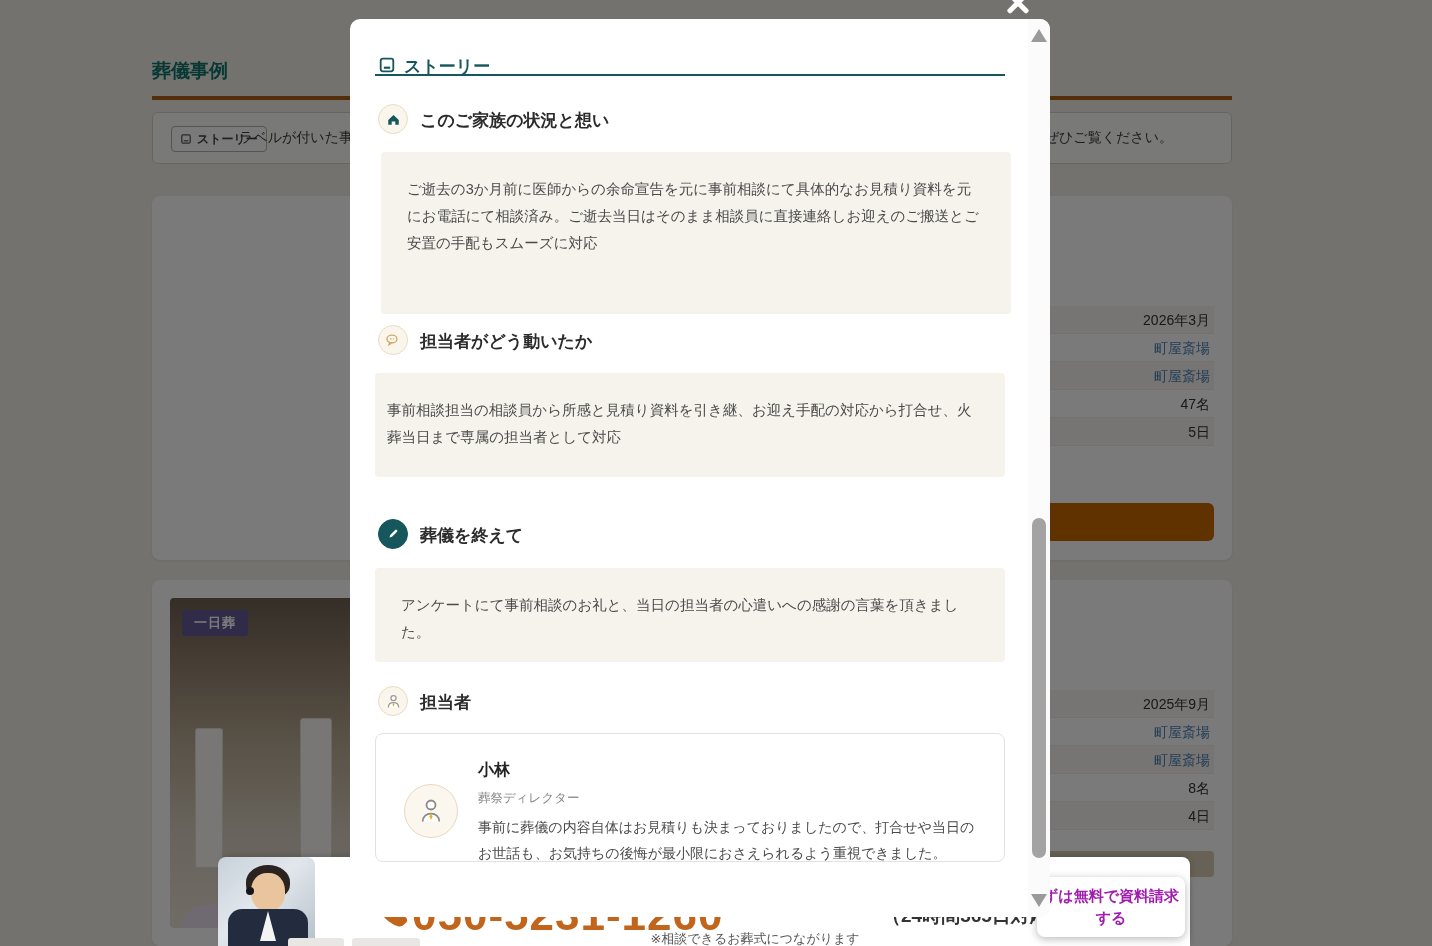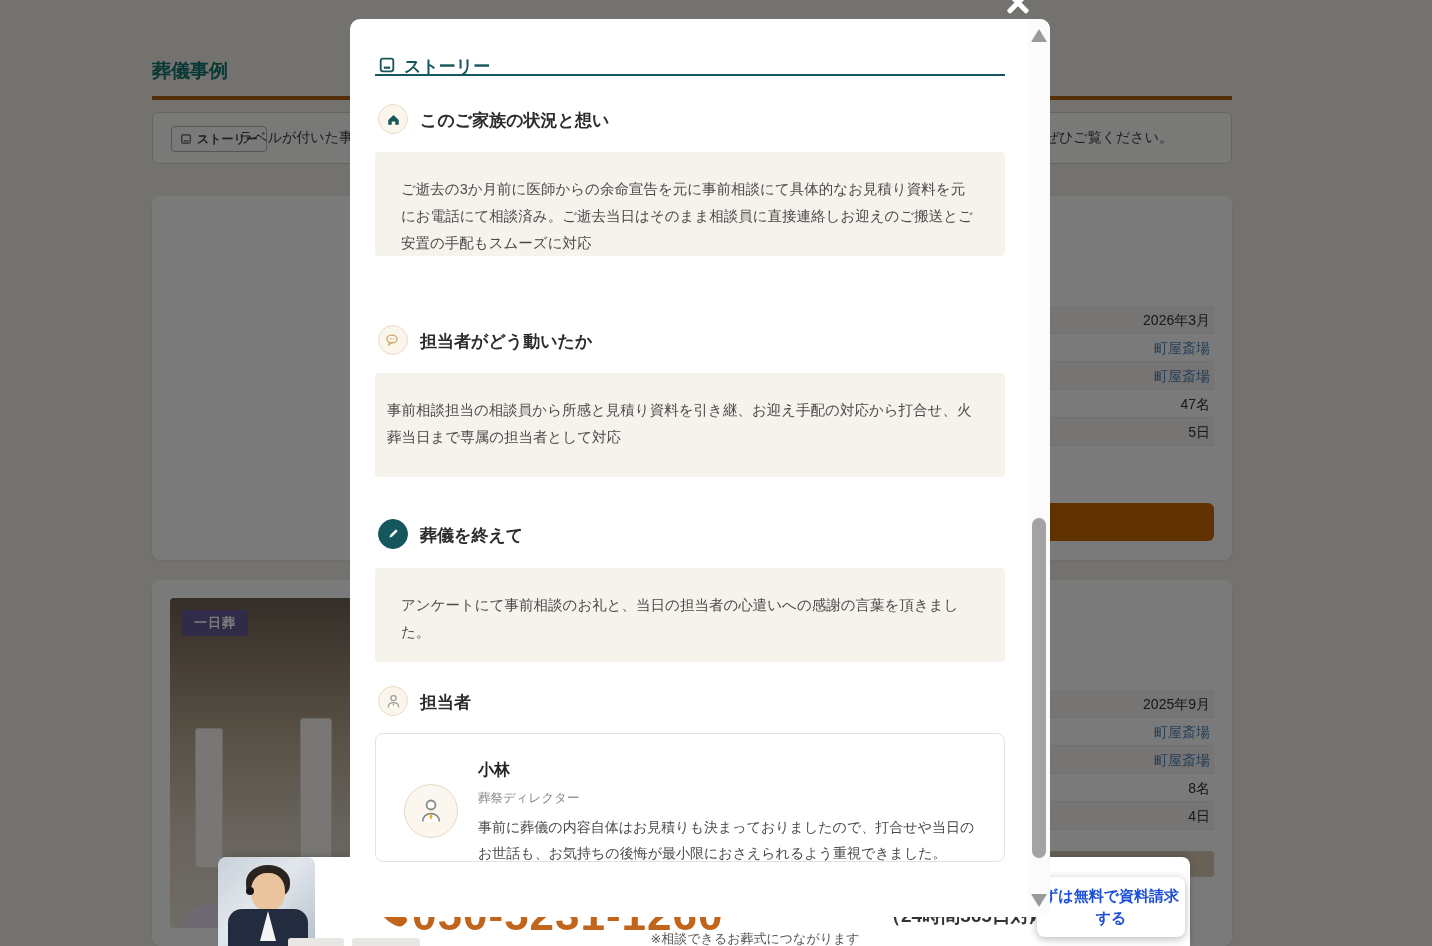--- a/index.html
+++ b/index.html
@@ -54,21 +54,21 @@
       background:linear-gradient(135deg,#c7d1da 0%,#e2e7ec 45%,#b6c1cb 100%); }
   .photo .hair { position:absolute; left:28px; top:8px; width:44px; height:34px; background:#2a2320; border-radius:50% 50% 42% 42%; }
   .photo .face { position:absolute; left:33px; top:16px; width:34px; height:38px; background:#eac49c; border-radius:46%; }
   .photo .suit { position:absolute; left:10px; top:52px; width:80px; height:40px; background:#232c3e; border-radius:14px 14px 0 0; }
   .photo .shirt { position:absolute; left:42px; top:54px; width:16px; height:30px; background:#f4f4f4; clip-path:polygon(50% 0,100% 100%,0 100%); }
   .photo .headset { position:absolute; left:28px; top:30px; width:8px; height:8px; background:#15151a; border-radius:50%; }
   .phone-number { position:absolute; left:190px; top:33px; font-size:44px; font-weight:800; color:#c2651c; letter-spacing:1px; cursor:pointer; }
   .phone-hours { position:absolute; left:660px; top:46px; font-size:19px; font-weight:bold; color:#333; }
   .phone-note { position:absolute; left:353px; top:73px; width:360px; text-align:center; font-size:13px; color:#555; }
   .pill { position:absolute; top:81px; height:12px; background:#e9e7e4; border-radius:3px; }
-  .request-btn { position:absolute; left:1037px; top:877px; width:148px; height:60px; background:#fff; border:none; border-radius:8px; box-shadow:0 2px 8px rgba(0,0,0,.28); z-index:20; font-size:15px; font-weight:bold; color:#1d4ed8; line-height:1.5; text-align:center; cursor:pointer; font-family:inherit; }
+  .request-btn { position:absolute; left:1037px; top:877px; width:148px; height:60px; background:#fff; border:none; border-radius:8px; box-shadow:0 2px 8px rgba(0,0,0,.28); z-index:20; font-size:15px; font-weight:bold; color:#a21caf; line-height:1.5; text-align:center; cursor:pointer; font-family:inherit; }
 
   
   .modal { position:absolute; left:350px; top:19px; width:700px; height:898px; background:#fff; border-radius:10px; z-index:30; }
   .m-title { position:absolute; left:54px; top:36px; font-size:17px; font-weight:bold; color:#16575d; }
   .m-title-icon { position:absolute; left:28px; top:37px; }
   .m-underline { position:absolute; left:25px; top:55px; width:630px; height:2px; background:#16575d; }
   .sec-icon { position:absolute; left:28px; width:30px; height:30px; border-radius:50%; background:#fbf6ec; border:1px solid #e7dcc6; display:flex; align-items:center; justify-content:center; }
   .sec-icon.filled { background:#16575d; border-color:#16575d; }
   .sec-head { position:absolute; left:70px; font-size:17px; font-weight:bold; color:#2b2b2b; }
   .sec-box { position:absolute; left:25px; width:630px; background:#f6f3ed; border-radius:4px; padding:24px 26px; font-size:14.5px; line-height:27px; color:#4a4a4a; }
@@ -166,21 +166,21 @@
     </svg>
     <div class="m-title">ストーリー</div>
     <div class="m-underline"></div>
 
     <div class="sec-icon" style="top:85px;">
       <svg width="15" height="15" viewBox="0 0 20 20">
           <path d="M3 10.5 10 4l7 6.5V17h-4.6v-4.4H7.6V17H3z" fill="#16575d"></path>
         </svg>
     </div>
     <div class="sec-head" style="top:90px;">このご家族の状況と想い</div>
-    <div class="sec-box" style="top:133px; height:104px;">ご逝去の3か月前に医師からの余命宣告を元に事前相談にて具体的なお見積り資料を元にお電話にて相談済み。ご逝去当日はそのまま相談員に直接連絡しお迎えのご搬送とご安置の手配もスムーズに対応</div>
+    <div class="sec-box" style="top:133px; height:162px;margin-left:6px;">ご逝去の3か月前に医師からの余命宣告を元に事前相談にて具体的なお見積り資料を元にお電話にて相談済み。ご逝去当日はそのまま相談員に直接連絡しお迎えのご搬送とご安置の手配もスムーズに対応</div>
 
     <div class="sec-icon" style="top:306px;">
       <svg width="17" height="17" viewBox="0 0 22 22">
           <ellipse cx="9" cy="9" rx="6.5" ry="5" fill="none" stroke="#cfa968" stroke-width="1.8"></ellipse>
           <path d="M6 13.6 5 16.5l3.4-2" fill="none" stroke="#cfa968" stroke-width="1.6"></path>
           <line x1="6.5" y1="9" x2="11.5" y2="9" stroke="#cfa968" stroke-width="1.6" stroke-dasharray="2 1.6"></line>
         </svg>
     </div>
     <div class="sec-head" style="top:311px;">担当者がどう動いたか</div>
     <div class="sec-box" style="top:354px; height:104px;padding-left:12px;">事前相談担当の相談員から所感と見積り資料を引き継、お迎え手配の対応から打合せ、火葬当日まで専属の担当者として対応</div>

